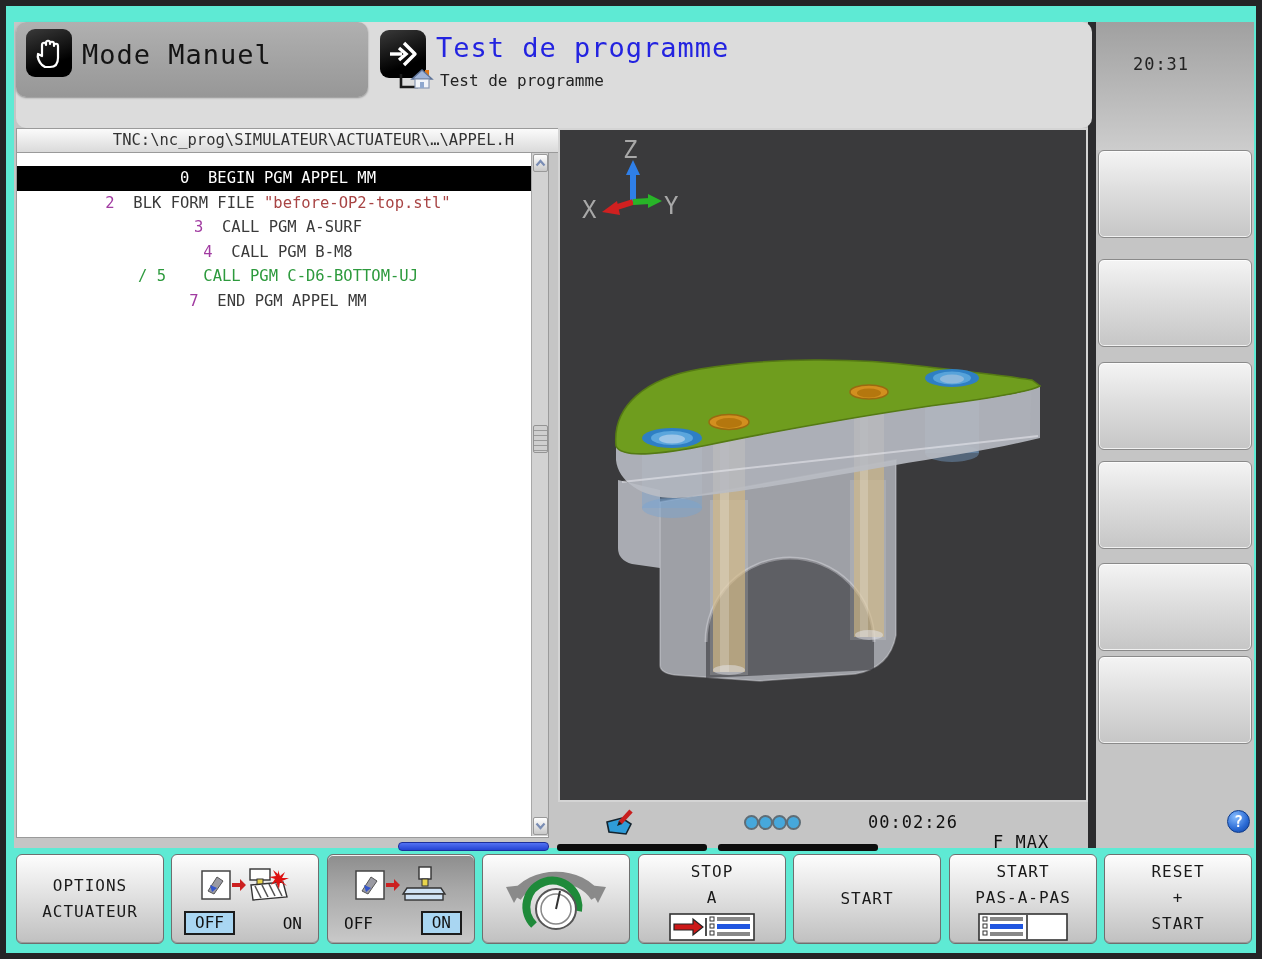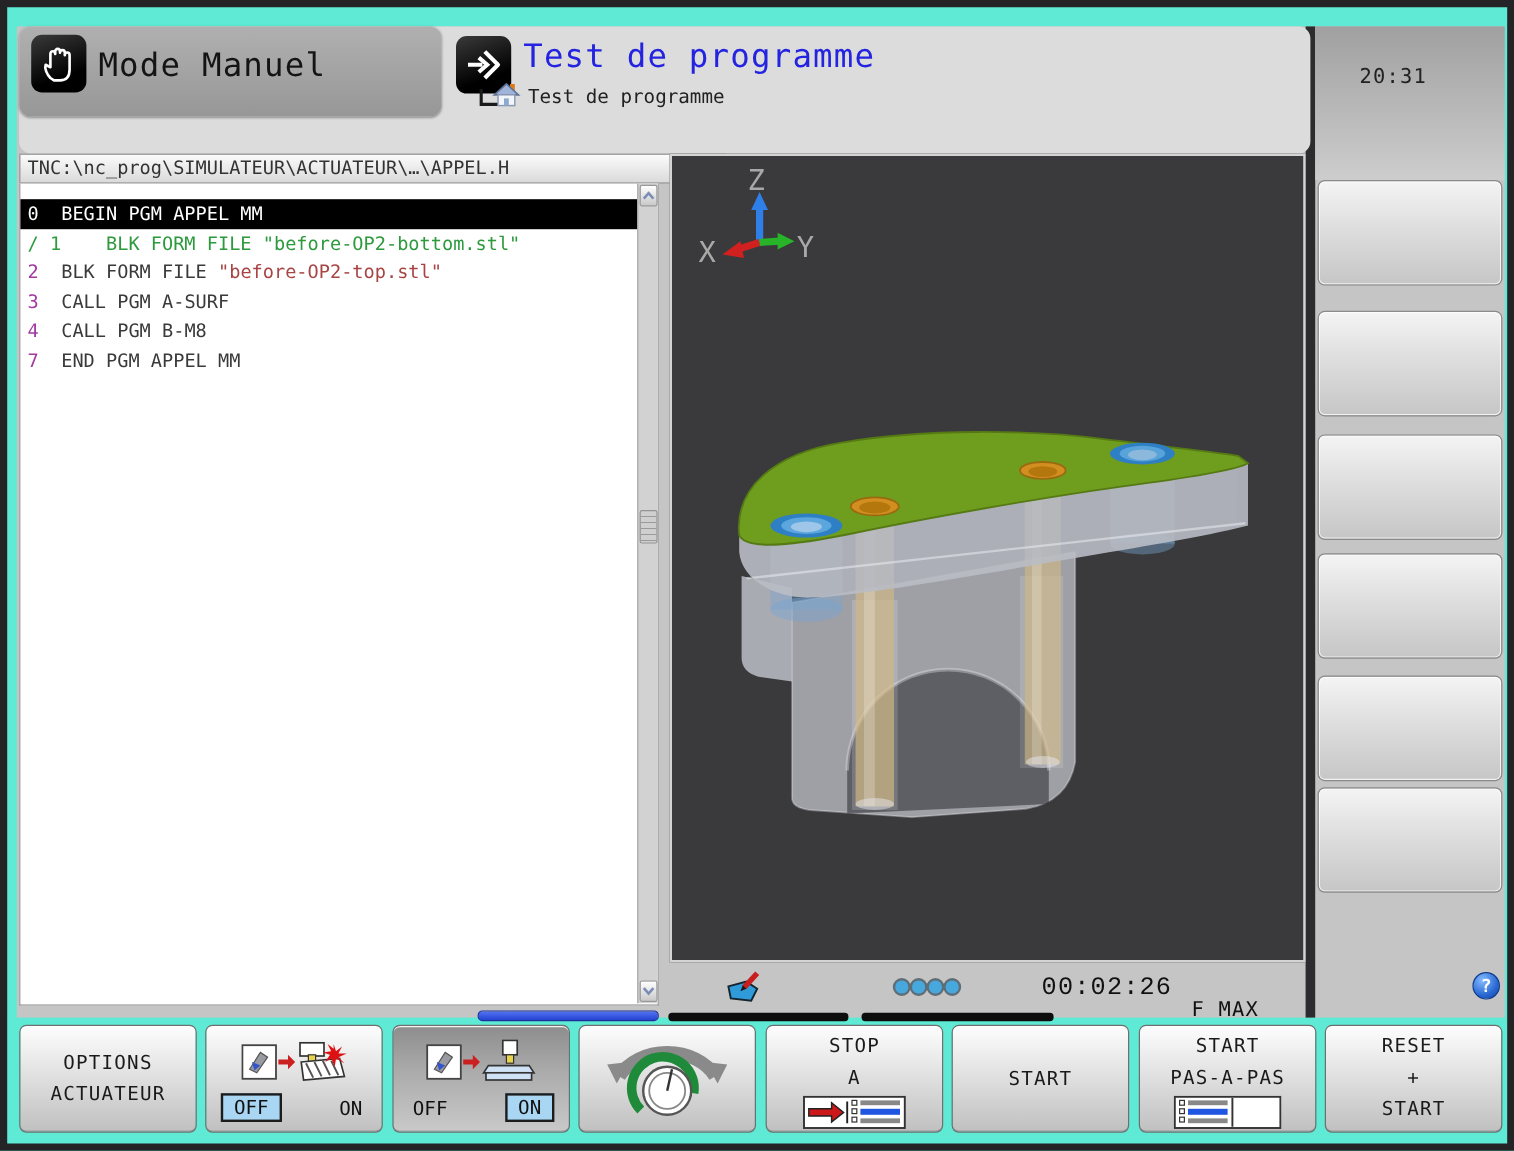--- a/index.html
+++ b/index.html
@@ -24,40 +24,40 @@
   .test-title{left:420px;top:10px;font-size:27px;color:#2323e0;letter-spacing:1px;}
   .test-elbow{left:382px;top:52px;}
   .home-icon{left:394px;top:46px;width:24px;height:22px;}
   .test-subtitle{left:424px;top:49px;font-size:16px;color:#222;}
   .clock{left:1096px;top:54px;width:130px;text-align:center;font-size:17px;color:#222;letter-spacing:1px;}
   .clock-zone{left:1096px;top:22px;width:158px;height:128px;background:linear-gradient(180deg,#a0a0a0,#cdcdcd);}
 
   
   .path-bar{left:16px;top:128px;width:589px;height:25px;background:linear-gradient(180deg,#fbfbfb,#dadada);
             border:1px solid #9a9a9a;box-sizing:border-box;font-size:15.5px;line-height:23px;
-            color:#333;padding-left:6px;white-space:pre;}
+            color:#333;padding-left:6px;white-space:pre;text-align:center;}
   .prog-panel{left:16px;top:153px;width:533px;height:685px;background:#fff;border:1px solid #9a9a9a;
-              border-top:none;box-sizing:border-box;}
+              border-top:none;box-sizing:border-box;text-align:center;}
   .prog-lines{position:absolute;left:0;top:13px;width:516px;}
   .pline{font-size:15.5px;line-height:24.5px;white-space:pre;padding-left:6px;}
   .pline.sel{background:#000;}
   .c-w{color:#fff;} .c-g{color:#2d9a3d;} .c-p{color:#a13ba1;} .c-d{color:#3a3a3a;} .c-r{color:#a84444;}
   .vscroll{position:absolute;right:0;top:0;width:16px;height:683px;background:#d2d2d2;border-left:1px solid #a8a8a8;}
   .vs-btn{position:absolute;left:1px;width:13px;height:16px;background:linear-gradient(#ffffff,#c9c9c9);
           border:1px solid #999;border-radius:2px;display:flex;align-items:center;justify-content:center;}
   .vs-thumb{position:absolute;left:1px;top:272px;width:13px;height:26px;background:#cfcfcf;border:1px solid #949494;
             border-radius:2px;background-image:repeating-linear-gradient(180deg,#cfcfcf 0 4px,#9a9a9a 4px 5px);}
   .hthumb{left:398px;top:842px;width:151px;height:9px;border-radius:4px;border:1px solid #1c2f9a;
           background:linear-gradient(180deg,#5272f2,#2443d2);box-sizing:border-box;}
 
   
   .viewport{left:558px;top:128px;width:530px;height:674px;background:#3a3a3c;border:2px solid #d4d4d4;box-sizing:border-box;}
 
   
-  .st-time{left:868px;top:812px;font-size:21px;color:#111;letter-spacing:1px;font-family:Liberation Mono, monospace;}
+  .st-time{left:868px;top:812px;font-size:17px;color:#111;letter-spacing:1px;}
   .st-feed{left:993px;top:832px;font-size:17px;color:#111;letter-spacing:1px;}
   .dots{left:744px;top:815px;display:flex;}
   .dot{width:15px;height:15px;border-radius:50%;background:#46a8dc;border:2px solid #5f6d76;box-sizing:border-box;margin-right:-1px;}
   .editicon{left:604px;top:808px;}
   .bar-black{top:844px;height:7px;background:#0d0d0d;border-radius:3px;}
   .help-btn{left:1227px;top:810px;width:23px;height:23px;border-radius:50%;
             background:radial-gradient(circle at 35% 28%,#86bcff,#2a6ad4 60%,#11409a);
             border:1px solid #0d3a8a;color:#fff;font-size:15px;font-weight:bold;
             display:flex;align-items:center;justify-content:center;box-sizing:border-box;}
 
@@ -118,24 +118,24 @@
     <div class="abs test-subtitle">Test de programme</div>
   </div>
 
   <div class="abs clock-zone"></div>
   <div class="abs clock">20:31</div>
 
   <div class="abs path-bar">TNC:\nc_prog\SIMULATEUR\ACTUATEUR\…\APPEL.H</div>
   <div class="abs prog-panel">
     <div class="prog-lines">
         <div class="pline sel"><span class="c-w">0  BEGIN PGM APPEL MM</span></div>
-        <div class="pline"><span class="c-g">/ 1    BLK FORM FILE "before-OP2-bottom.stl"</span></div>
         <div class="pline"><span class="c-p">2</span><span class="c-d">  BLK FORM FILE </span><span class="c-r">"before-OP2-top.stl"</span></div>
         <div class="pline"><span class="c-p">3</span><span class="c-d">  CALL PGM A-SURF</span></div>
         <div class="pline"><span class="c-p">4</span><span class="c-d">  CALL PGM B-M8</span></div>
+        <div class="pline"><span class="c-g">/ 5    CALL PGM C-D6-BOTTOM-UJ</span></div>
         <div class="pline"><span class="c-p">7</span><span class="c-d">  END PGM APPEL MM</span></div>
       </div>
     <div class="vscroll">
       <div class="vs-btn" style="top:1px">
         <svg width="11" height="8" viewBox="0 0 11 8">
             <path d="M1.5 6.5 L5.5 2 L9.5 6.5" fill="none" stroke="#7a8db4" stroke-width="2.2"></path>
           </svg>
       </div>
       <div class="vs-thumb"></div>
       <div class="vs-btn" style="bottom:1px">

